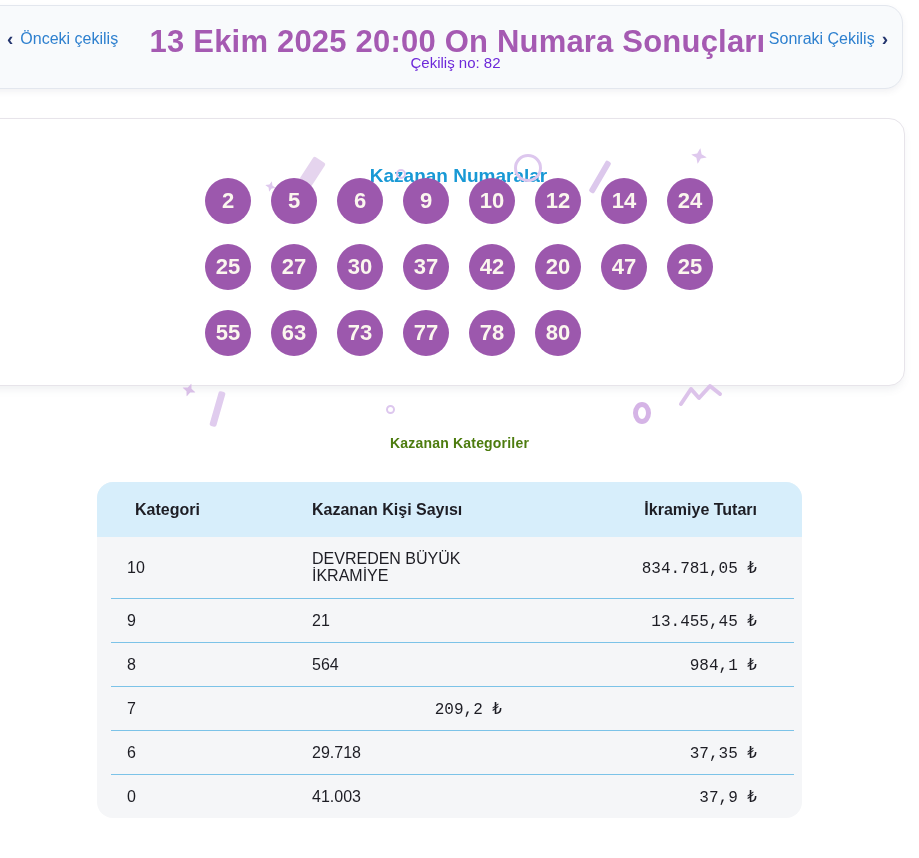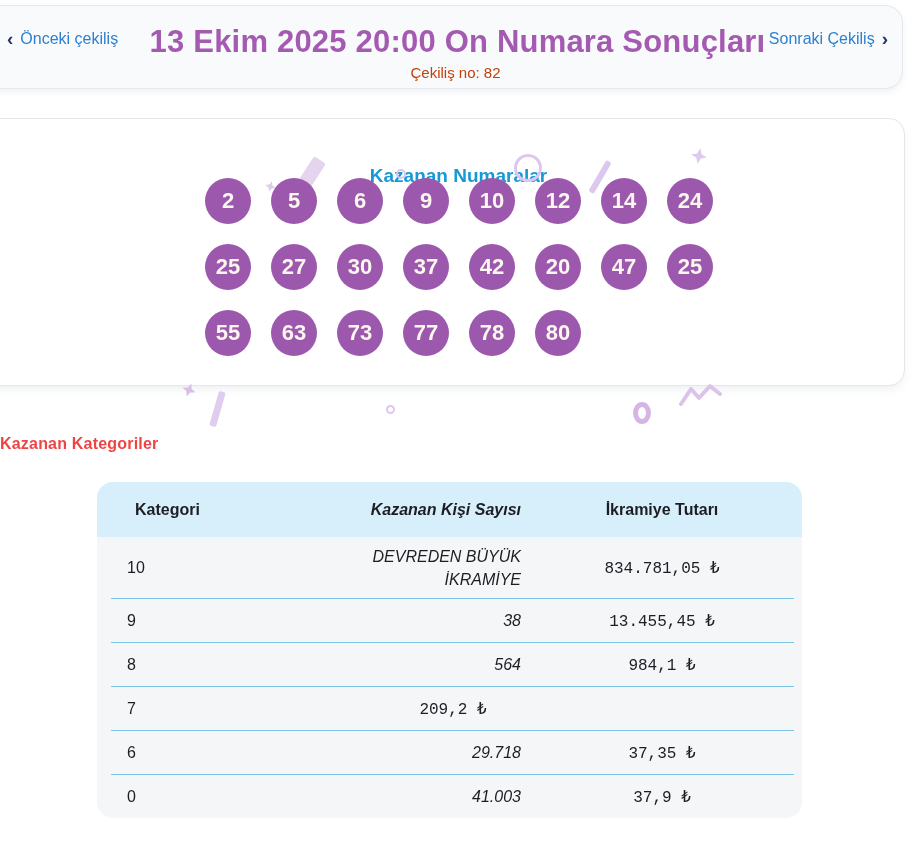--- a/index.html
+++ b/index.html
@@ -19,22 +19,22 @@
   .next-link {
     position:absolute; right:14px; top:23px; font-size:16px; color:#2e80cf;
     cursor:pointer; display:flex; align-items:center; gap:7px; text-decoration:none;
   }
   .chev { color:#24356e; font-size:19px; font-weight:bold; line-height:1; }
   .hc-title {
     position:absolute; left:50%; top:18px; transform:translateX(-50%) translateX(18px);
     white-space:nowrap; font-size:31px; font-weight:bold; color:#a55ab2; letter-spacing:0.2px;
   }
   .hc-drawno {
-    position:absolute; left:50%; top:58px; transform:translateX(-50%) translateX(16px);
-    white-space:nowrap; font-size:15px; color:#c2410c;
+    position:absolute; left:50%; top:48px; transform:translateX(-50%) translateX(16px);
+    white-space:nowrap; font-size:15px; color:#6d28d9;
   }
 
   
   .numbers-card {
     position:absolute; left:-24px; top:118px; width:929px; height:268px;
     background:#ffffff; border:1px solid #e7e4ea; border-radius:16px;
     box-shadow:0 5px 8px -2px rgba(90,95,120,0.10);
   }
   .nc-title {
     position:absolute; left:50%; top:22px; transform:translateX(-50%) translateX(18px);
@@ -52,37 +52,37 @@
   .deco { position:absolute; z-index:1; }
   .spark {
     background:#dfc9ee;
     clip-path:polygon(50% 0%, 64% 36%, 100% 50%, 64% 64%, 50% 100%, 36% 64%, 0% 50%, 36% 36%);
   }
   .ring { border-radius:50%; border-style:solid; border-color:#ddc7ee; background:transparent; }
   .stick { background:#e3d2ef; border-radius:2px; }
 
   
   .section-title {
-    position:absolute; left:0; top:435px; width:919px; text-align:left;
-    font-size:16px; font-weight:bold; color:#ef4444; letter-spacing:0.2px;
+    position:absolute; left:0; top:435px; width:919px; text-align:center;
+    font-size:14px; font-weight:bold; color:#4d7c0f; letter-spacing:0.2px;
   }
   .cat-table {
     position:absolute; left:97px; top:482px; width:705px;
     background:#f5f6f8; border-radius:16px; overflow:hidden;
     color:#1d1d24; font-size:16px;
   }
-  .t-row { display:flex; align-items:center;gap:46px; }
+  .t-row { display:flex; align-items:center; }
   .t-head { background:#d7eefb; height:55px; font-weight:bold; }
   .t-body1 { height:61px; }
   .t-body { height:43px; }
   .c1 { width:215px; padding-left:38px; text-align:left; }
   .t-body1 .c1, .t-body .c1 { padding-left:30px; }
-  .c2 { flex:1; text-align:right;font-style:italic; }
-  .c3 { width:235px; padding-right:45px; text-align:center; }
-  .wrapcell { display:inline-block; max-width:190px; line-height:23px; }
+  .c2 { flex:1; text-align:left; }
+  .c3 { width:235px; padding-right:45px; text-align:right; }
+  .wrapcell { display:inline-block; max-width:190px; line-height:17px; }
   .lira { font-family:Liberation Mono, monospace; }
   .tdiv { height:1px; background:#7cc3e8; margin:0 8px 0 14px; }
 </style>
 </head>
 <body>
 
 <div class="header-card">
   <a class="prev-link">
     <span class="chev">‹</span>
     <span>Önceki çekiliş</span>
@@ -156,21 +156,21 @@
 
   <div class="t-row t-body1">
     <div class="c1">10</div>
     <div class="c2"><span class="wrapcell">DEVREDEN BÜYÜK İKRAMİYE</span></div>
     <div class="c3 lira">834.781,05 ₺</div>
   </div>
   <div class="tdiv"></div>
 
   <div class="t-row t-body">
     <div class="c1">9</div>
-    <div class="c2">38</div>
+    <div class="c2">21</div>
     <div class="c3 lira">13.455,45 ₺</div>
   </div>
   <div class="tdiv"></div>
 
   <div class="t-row t-body">
     <div class="c1">8</div>
     <div class="c2">564</div>
     <div class="c3 lira">984,1 ₺</div>
   </div>
   <div class="tdiv"></div>

